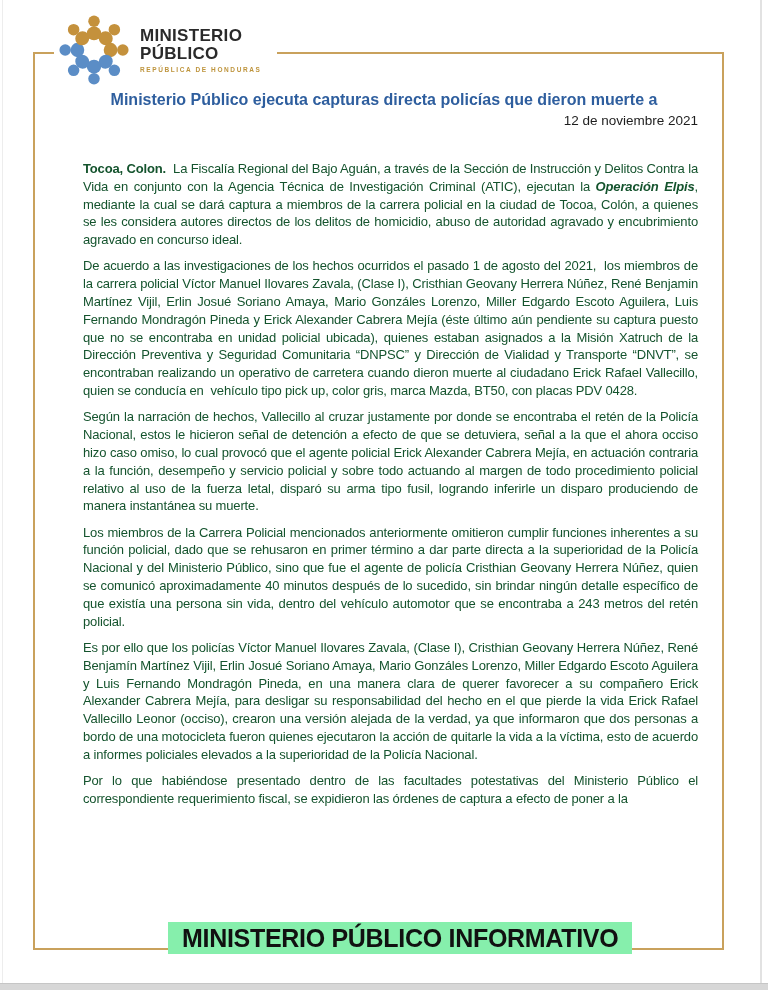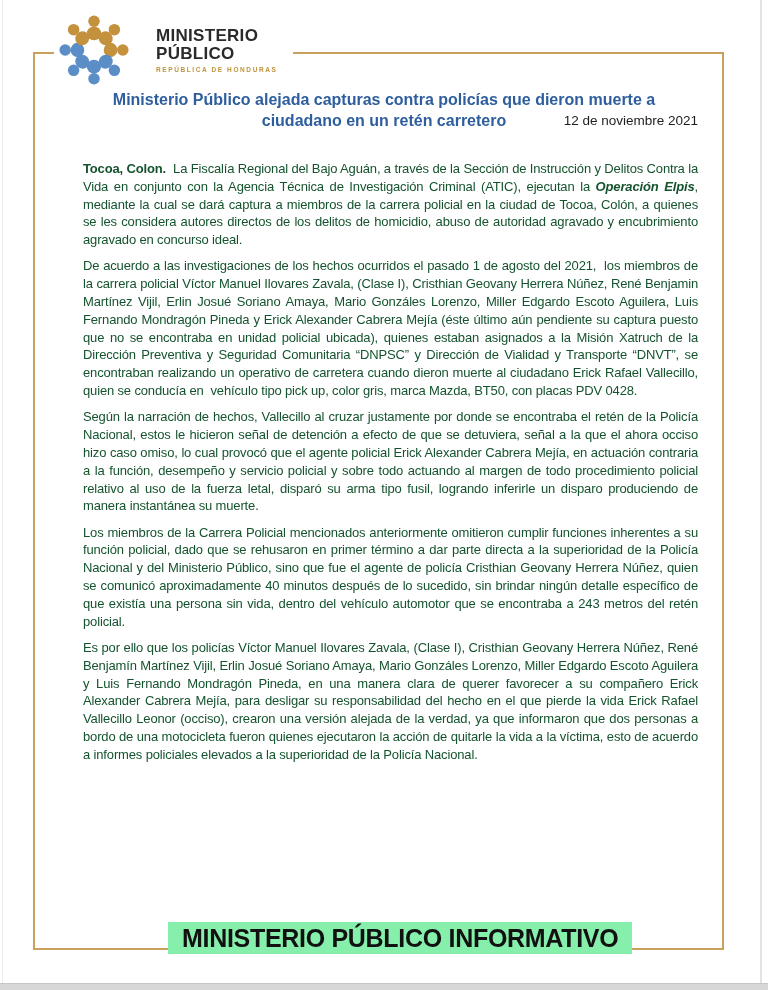--- a/index.html
+++ b/index.html
@@ -21,21 +21,21 @@
     z-index:0;
   }
   
   .edge-left{position:absolute;left:2px;top:0;width:1px;height:983px;background:#ededed;z-index:3;}
   .edge-right{position:absolute;left:760px;top:0;width:2px;height:983px;background:#e2e2e2;z-index:3;}
   .bottom-strip{position:absolute;left:0;top:983px;width:768px;height:7px;background:#d7d7d7;border-top:1px solid #c6c6c6;box-sizing:border-box;z-index:3;}
 
   
   .logo{
     position:absolute;left:54px;top:10px;
-    display:flex;align-items:center;gap:26px;
+    display:flex;align-items:center;gap:10px;
     background:#ffffff;
     padding:4px 16px 6px 4px;
     z-index:2;
   }
   .logo-emblem{display:block;}
   .logo-text{display:flex;flex-direction:column;}
   .logo-title{
     font-weight:bold;color:#2a2a2a;
     font-size:17px;line-height:18px;letter-spacing:0.3px;
   }
@@ -127,32 +127,32 @@
         </g>
       </svg>
     <div class="logo-text">
       <div class="logo-title">MINISTERIO</div>
       <div class="logo-title">PÚBLICO</div>
       <div class="logo-tagline">REPÚBLICA DE HONDURAS</div>
     </div>
   </div>
 
   <div class="title">
-    <div class="tline">Ministerio Público alejada capturas contra policías que dieron muerte a</div>
-    <div class="tline">ciudadano en un retén carretero</div>
+    <div class="tline">Ministerio Público ejecuta capturas directa policías que dieron muerte a</div>
   </div>
 
   <div class="date">12 de noviembre 2021</div>
 
   <div class="article">
       <p><span class="b">Tocoa, Colon.</span><span>&nbsp; La Fiscalía Regional del Bajo Aguán, a través de la Sección de Instrucción y Delitos Contra la Vida en conjunto con la Agencia Técnica de Investigación Criminal (ATIC), ejecutan la </span><span class="bi">Operación Elpis</span><span>, mediante la cual se dará captura a miembros de la carrera policial en la ciudad de Tocoa, Colón, a quienes se les considera autores directos de los delitos de homicidio, abuso de autoridad agravado y encubrimiento agravado en concurso ideal.</span></p>
       <p><span>De acuerdo a las investigaciones de los hechos ocurridos el pasado 1 de agosto del 2021,&nbsp; los miembros de la carrera policial Víctor Manuel Ilovares Zavala, (Clase I), Cristhian Geovany Herrera Núñez, René Benjamin Martínez Vijil, Erlin Josué Soriano Amaya, Mario Gonzáles Lorenzo, Miller Edgardo Escoto Aguilera, Luis Fernando Mondragón Pineda y Erick Alexander Cabrera Mejía (éste último aún pendiente su captura puesto que no se encontraba en unidad policial ubicada), quienes estaban asignados a la Misión Xatruch de la Dirección Preventiva y Seguridad Comunitaria “DNPSC” y Dirección de Vialidad y Transporte “DNVT”, se encontraban realizando un operativo de carretera cuando dieron muerte al ciudadano Erick Rafael Vallecillo, quien se conducía en&nbsp; vehículo tipo pick up, color gris, marca Mazda, BT50, con placas PDV 0428.</span></p>
       <p><span>Según la narración de hechos, Vallecillo al cruzar justamente por donde se encontraba el retén de la Policía Nacional, estos le hicieron señal de detención a efecto de que se detuviera, señal a la que el ahora occiso hizo caso omiso, lo cual provocó que el agente policial Erick Alexander Cabrera Mejía, en actuación contraria a la función, desempeño y servicio policial y sobre todo actuando al margen de todo procedimiento policial relativo al uso de la fuerza letal, disparó su arma tipo fusil, logrando inferirle un disparo produciendo de manera instantánea su muerte.</span></p>
       <p><span>Los miembros de la Carrera Policial mencionados anteriormente omitieron cumplir funciones inherentes a su función policial, dado que se rehusaron en primer término a dar parte directa a la superioridad de la Policía Nacional y del Ministerio Público, sino que fue el agente de policía Cristhian Geovany Herrera Núñez, quien se comunicó aproximadamente 40 minutos después de lo sucedido, sin brindar ningún detalle específico de que existía una persona sin vida, dentro del vehículo automotor que se encontraba a 243 metros del retén policial.</span></p>
       <p><span>Es por ello que los policías Víctor Manuel Ilovares Zavala, (Clase I), Cristhian Geovany Herrera Núñez, René Benjamín Martínez Vijil, Erlin Josué Soriano Amaya, Mario Gonzáles Lorenzo, Miller Edgardo Escoto Aguilera y Luis Fernando Mondragón Pineda, en una manera clara de querer favorecer a su compañero Erick Alexander Cabrera Mejía, para desligar su responsabilidad del hecho en el que pierde la vida Erick Rafael Vallecillo Leonor (occiso), crearon una versión alejada de la verdad, ya que informaron que dos personas a bordo de una motocicleta fueron quienes ejecutaron la acción de quitarle la vida a la víctima, esto de acuerdo a informes policiales elevados a la superioridad de la Policía Nacional.</span></p>
+      <p><span>Por lo que habiéndose presentado dentro de las facultades potestativas del Ministerio Público el correspondiente requerimiento fiscal, se expidieron las órdenes de captura a efecto de poner a la</span></p>
     </div>
 
   <div class="footer-banner">MINISTERIO PÚBLICO INFORMATIVO</div>
 
   <div class="edge-left"></div>
   <div class="edge-right"></div>
   <div class="bottom-strip"></div>
 
 </div>
 

